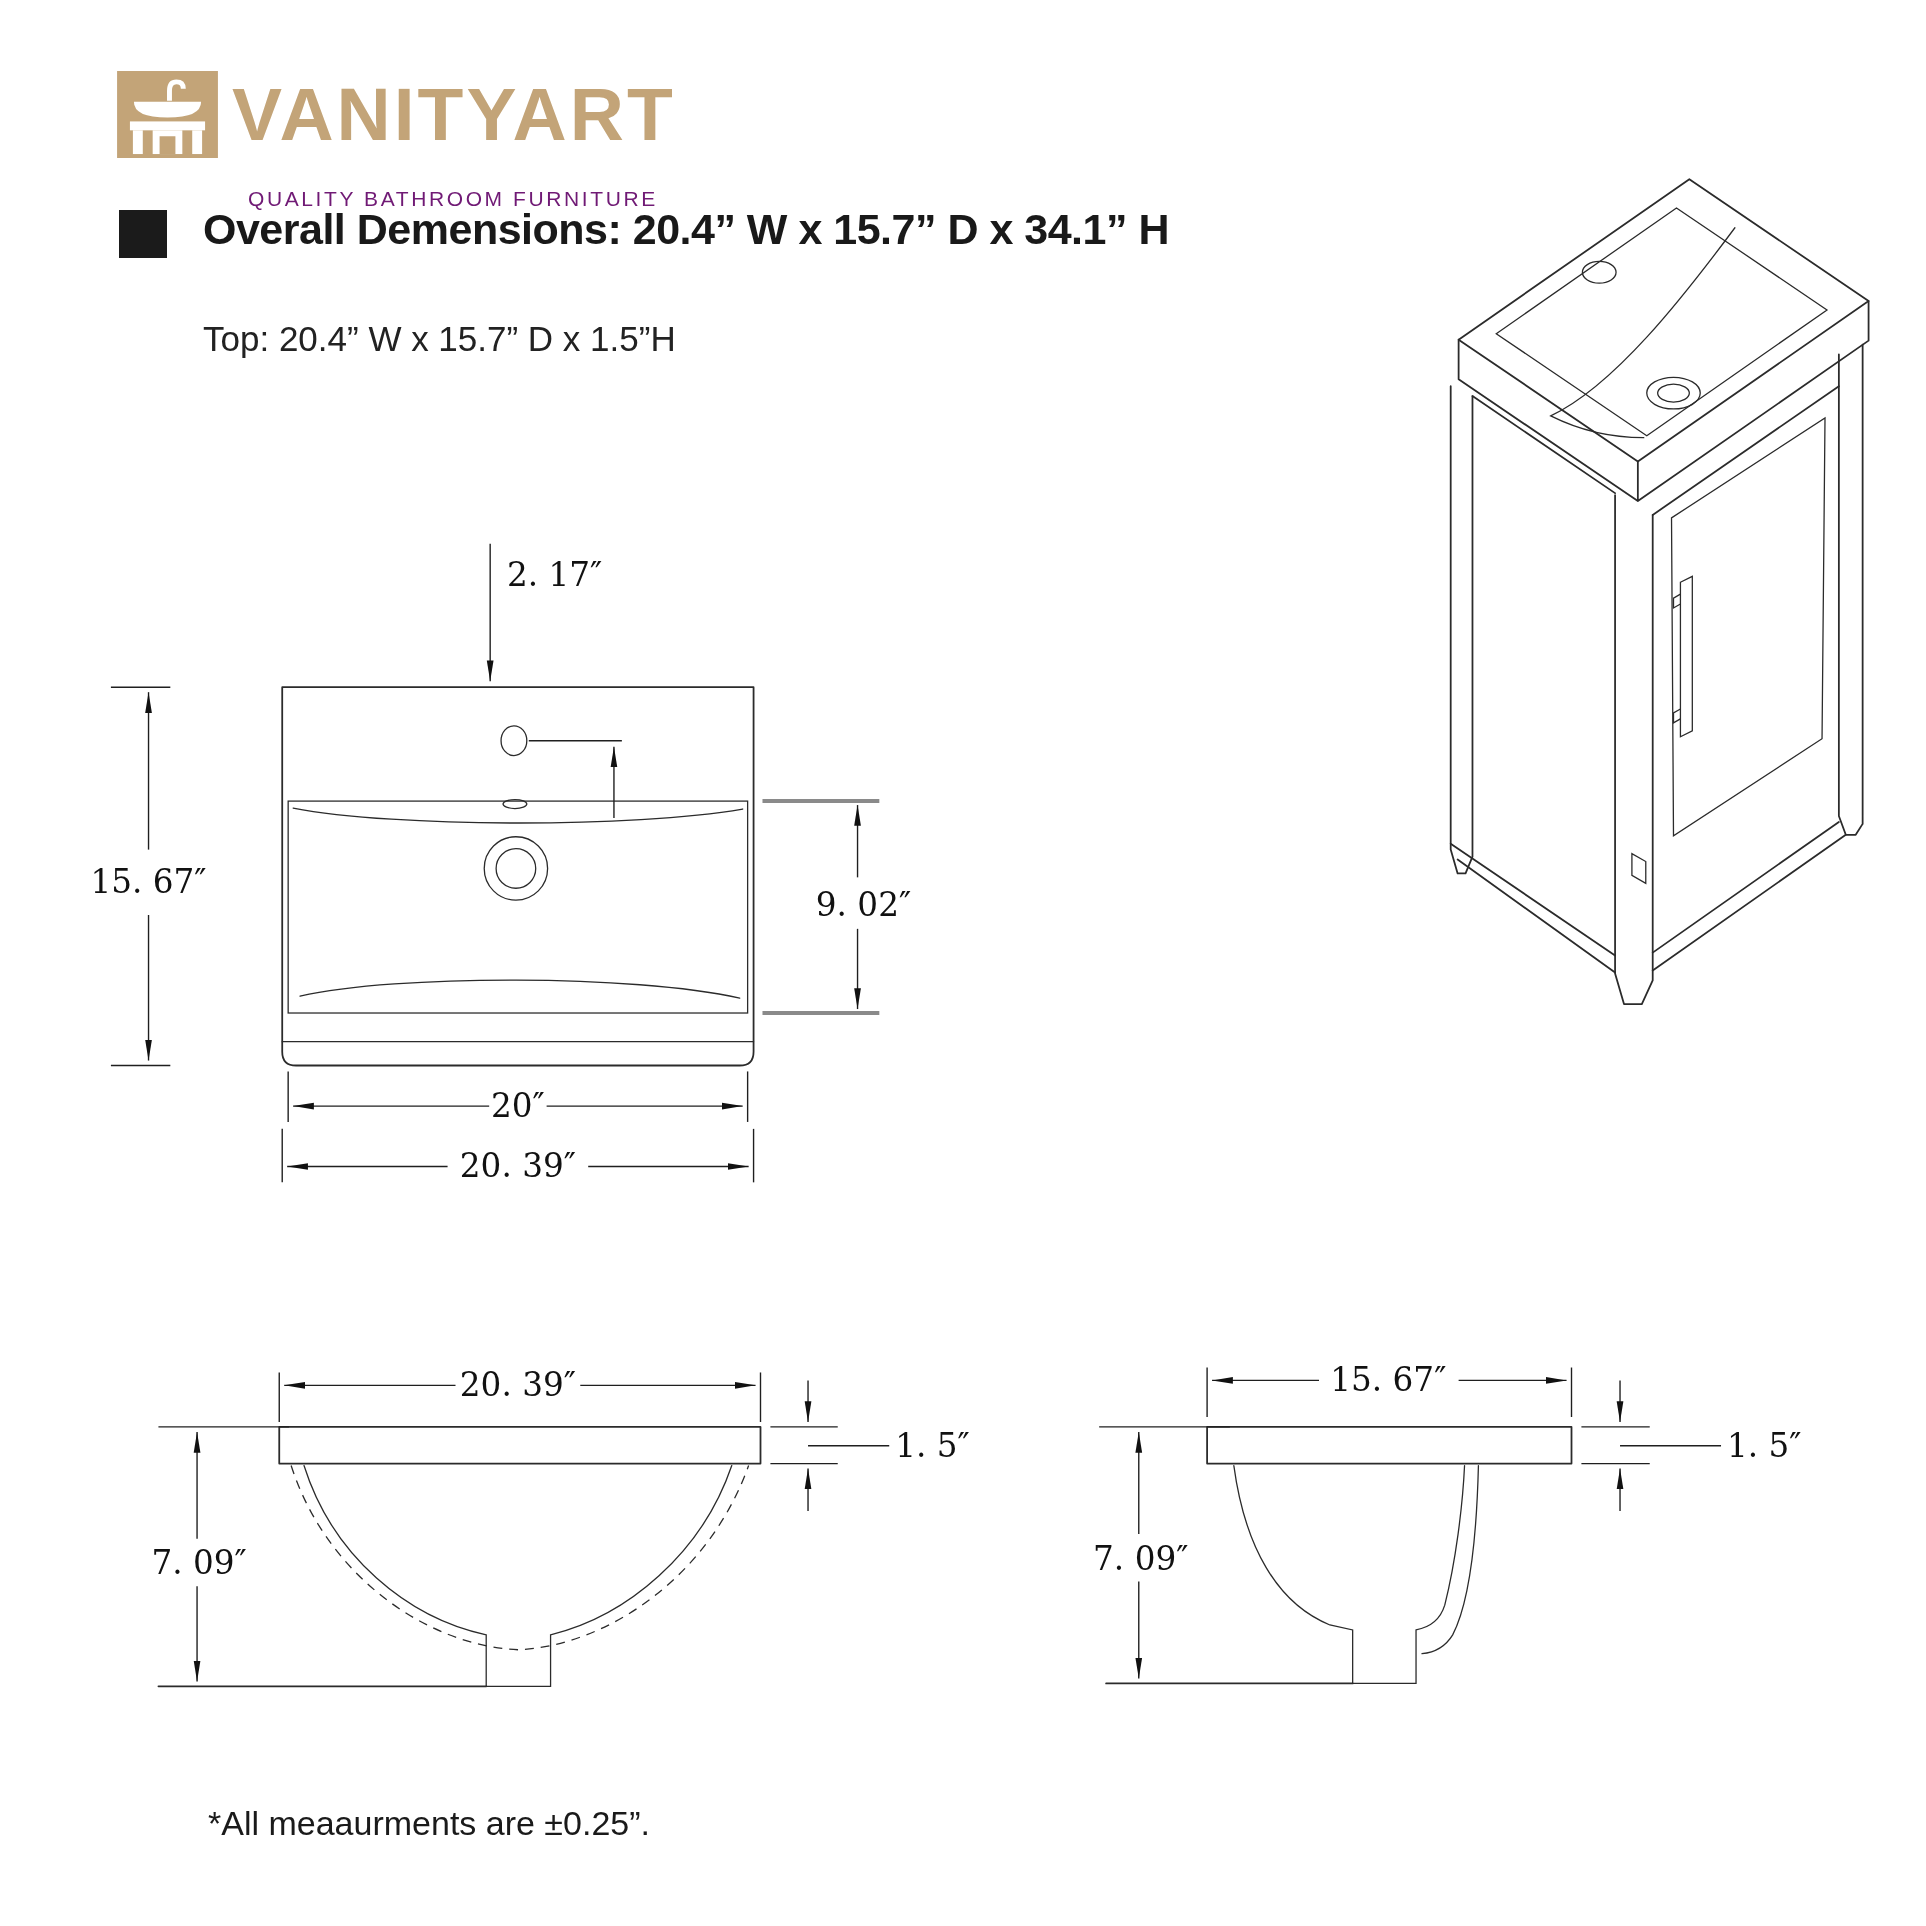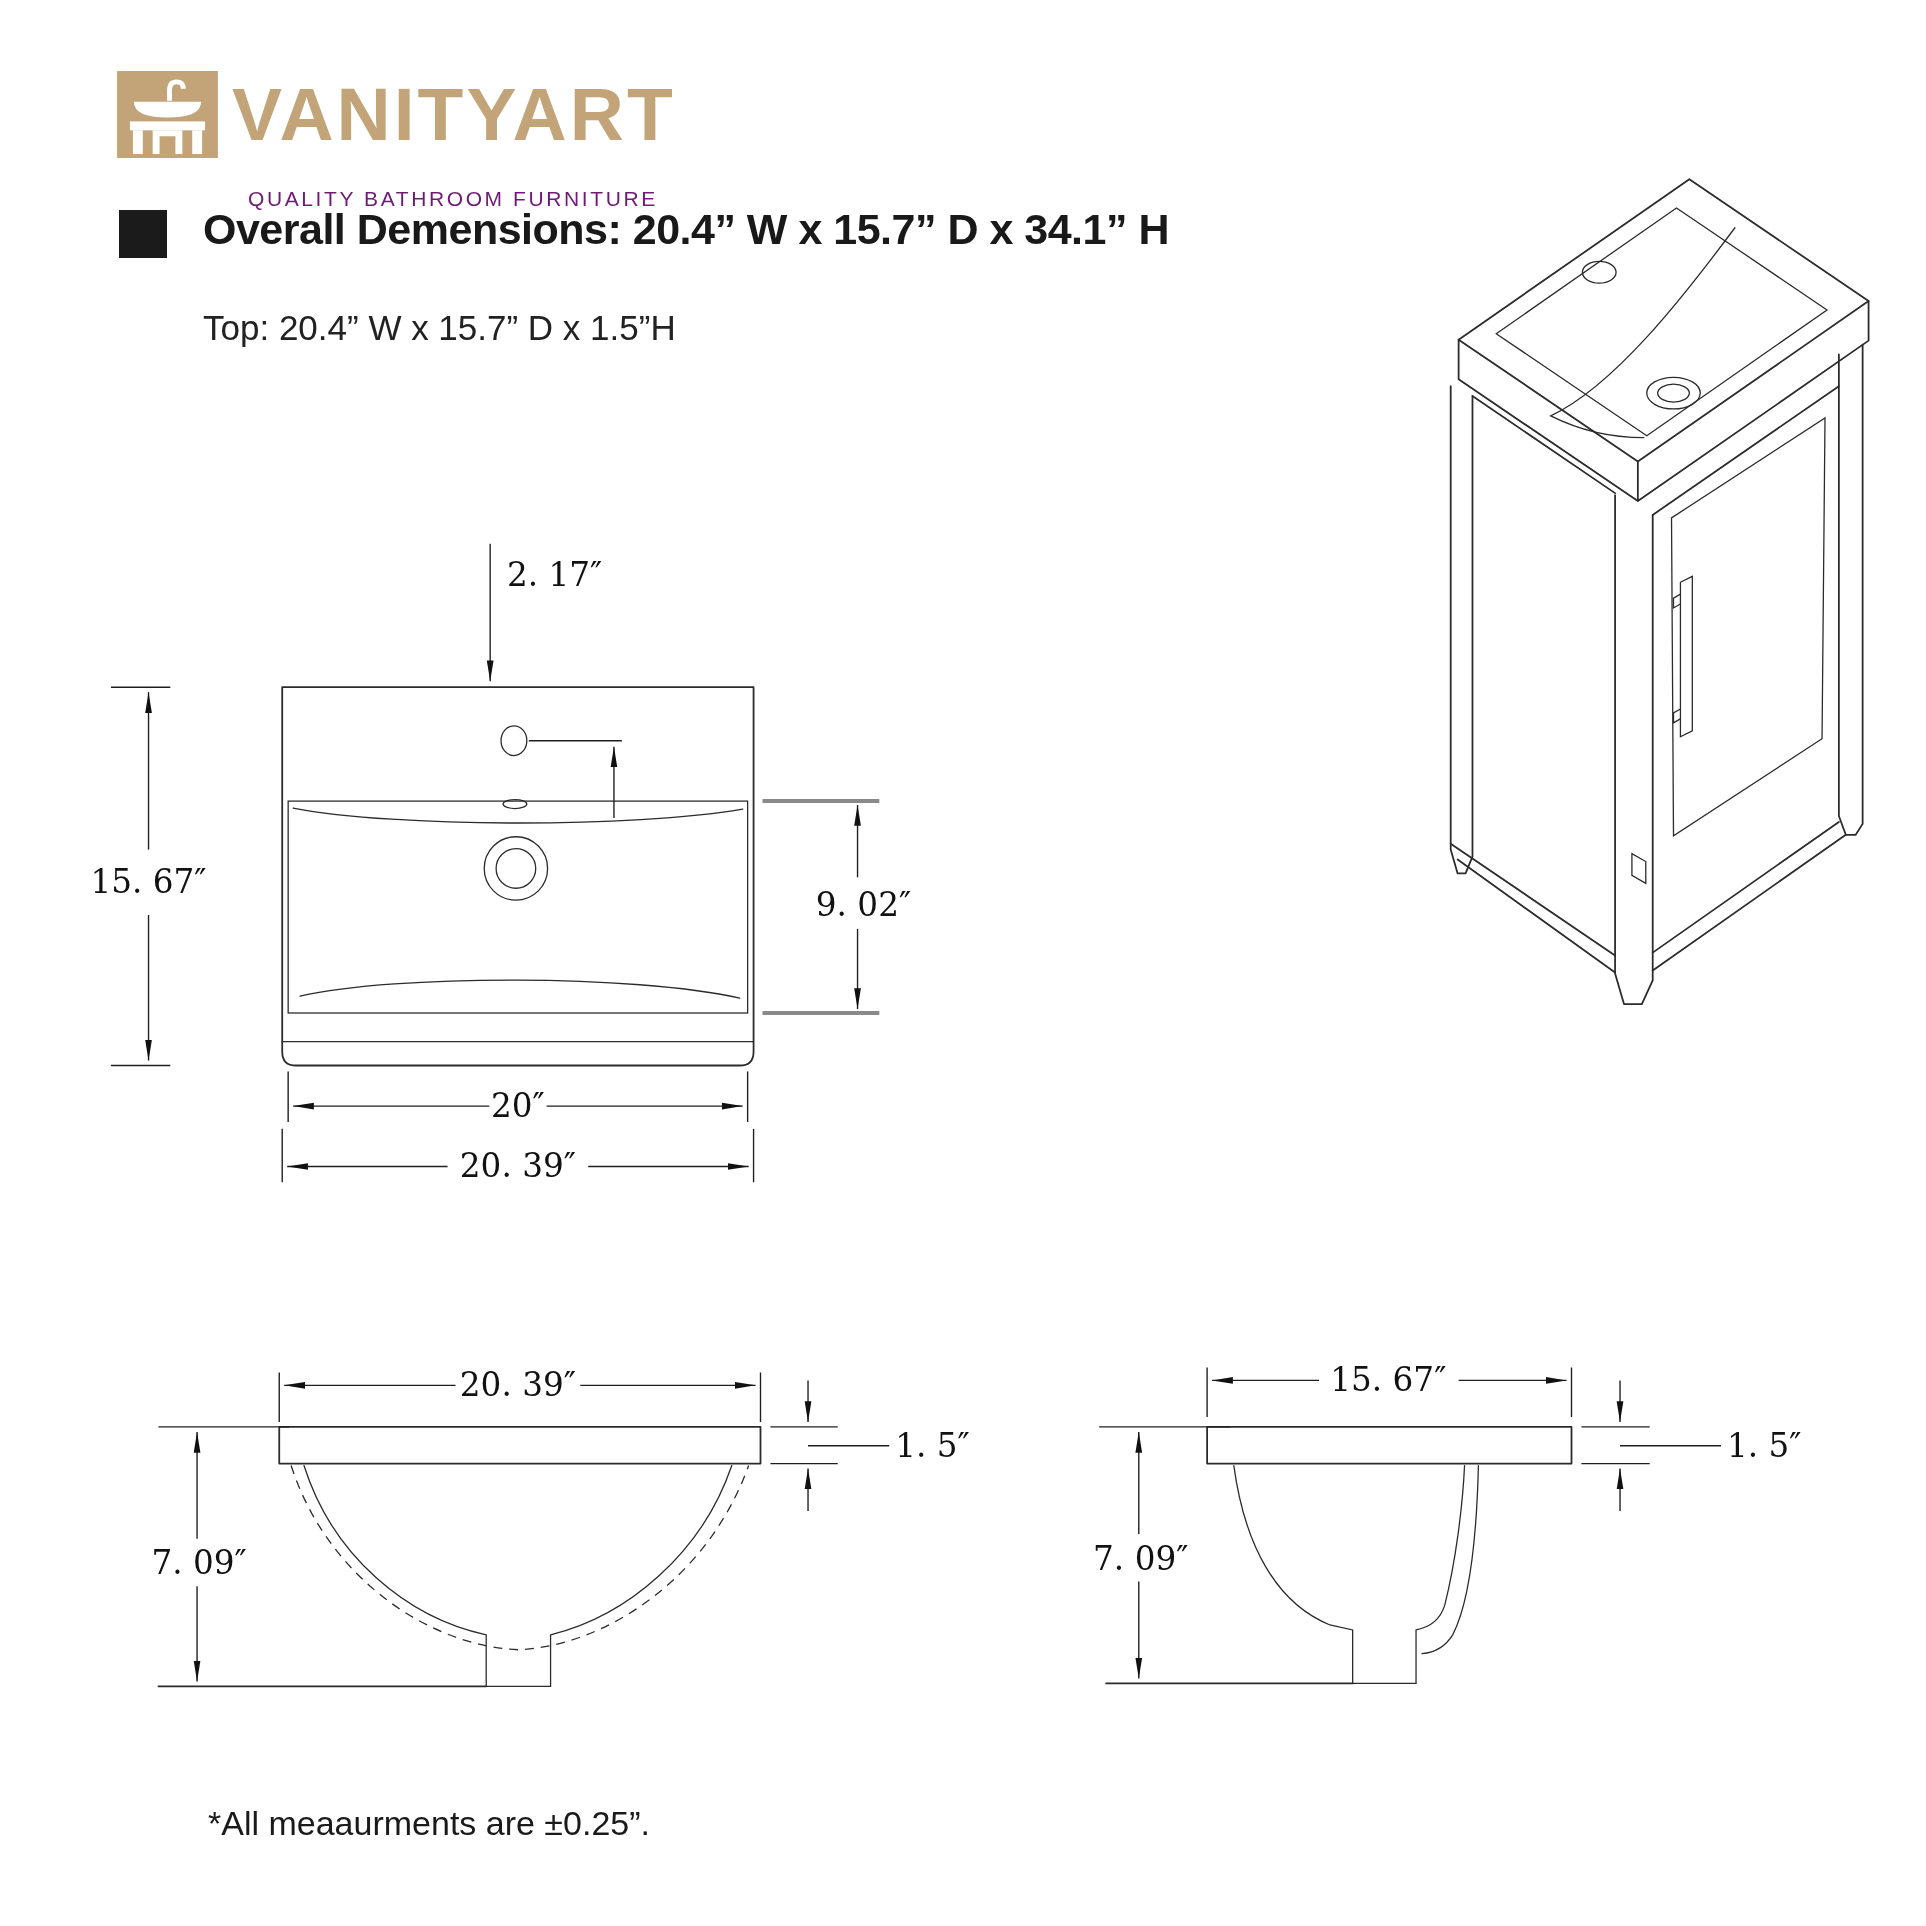--- a/index.html
+++ b/index.html
@@ -9,21 +9,21 @@
   
   .logo-row{left:117px;top:71px;display:flex;align-items:flex-start;}
   .logo-icon{width:101px;height:87px;display:block;}
   .wordmark{margin-left:14px;font-size:75px;font-weight:700;letter-spacing:3px;color:#c3a478;line-height:87px;}
   .tagline{left:248px;top:160px;font-size:21px;letter-spacing:2.6px;color:#701a75;font-weight:400;margin-top:27px;}
   
   .bullet{left:119px;top:210px;width:48px;height:48px;background:#1b1b1b;}
   .spec-main{left:203px;top:205px;font-size:43px;font-weight:700;color:#191919;letter-spacing:-0.5px;white-space:nowrap;}
   .spec-sub{left:203px;font-size:35px;font-weight:400;color:#222;white-space:nowrap;}
   .spec-cabinet{top:269px;}
-  .spec-top{top:308px;}
+  .spec-top{top:319px;}
   .footnote{left:208px;top:1804px;font-size:34px;color:#1a1a1a;}
   
   svg.drawings{position:absolute;left:0;top:0;width:1927px;height:1927px;}
   .ln{stroke:#2b2b2b;stroke-width:1.8;fill:none;stroke-linecap:round;stroke-linejoin:round;}
   .ln-thin{stroke:#2b2b2b;stroke-width:1.3;fill:none;stroke-linecap:round;}
   .dimln{stroke:#1f1f1f;stroke-width:1.4;fill:none;}
   .extgray{stroke:#8a8a8a;stroke-width:4;fill:none;}
   .dashed{stroke:#2b2b2b;stroke-width:1.3;fill:none;stroke-dasharray:9 7;}
   text.dim{font-family:"DejaVu Serif","Liberation Serif",serif;font-size:33px;fill:#111;}
 </style>

